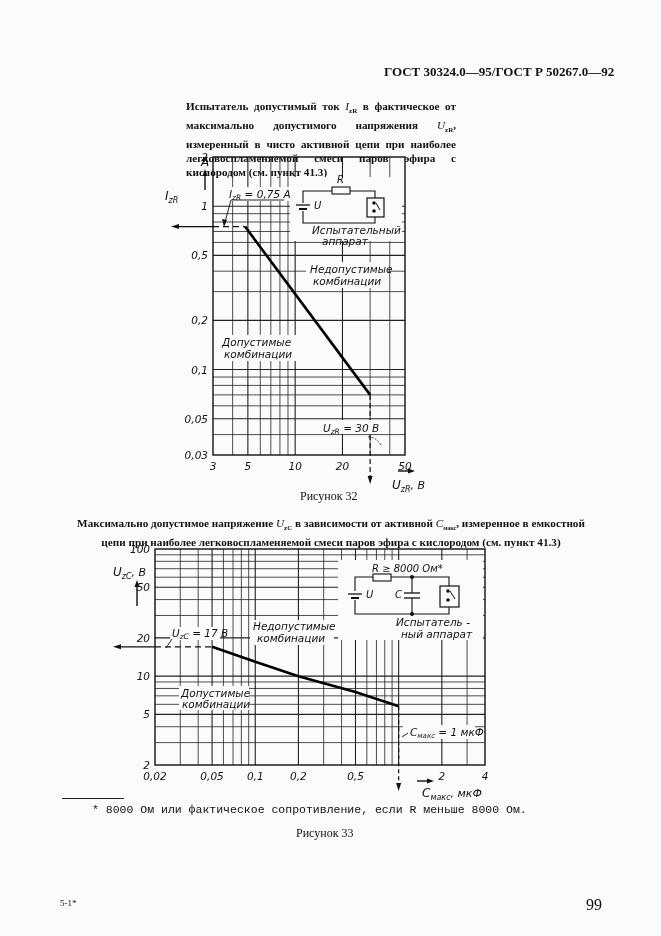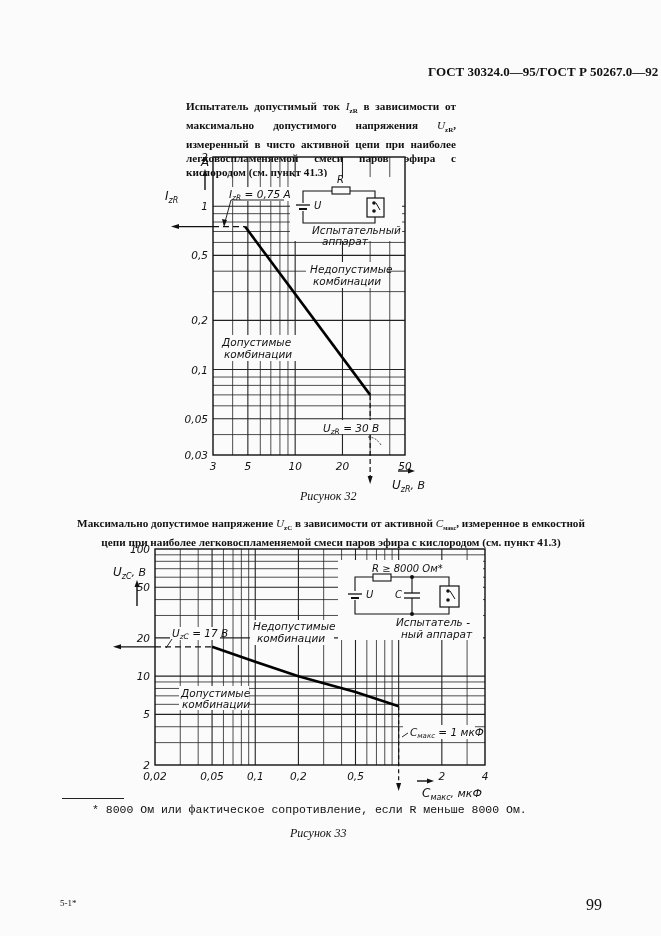--- a/index.html
+++ b/index.html
@@ -1,33 +1,33 @@
 <!DOCTYPE html>
 <html><head>
 <meta charset="utf-8">
 <style>
   html,body{margin:0;padding:0;background:#fbfbfb;}
   body{width:661px;height:936px;position:relative;overflow:hidden;font-family:"Liberation Serif",serif;color:#111;}
   .abs{position:absolute;}
-  .hdr{left:384px;top:64px;font-weight:bold;font-size:13px;white-space:nowrap;margin-left:44px;}
+  .hdr{left:384px;top:64px;font-weight:bold;font-size:13px;white-space:nowrap;}
   .cap1{left:186px;top:99px;width:270px;font-weight:bold;font-size:11.2px;line-height:14px;text-align:justify;}
   .cap1 i,.cap2 i{font-weight:normal;font-style:italic;}
-  .fig{font-size:12px;white-space:nowrap;font-style:italic;}
+  .fig{font-size:12px;white-space:nowrap;}
   .cap2{left:66px;top:516px;width:530px;font-weight:bold;font-size:11.2px;line-height:14px;text-align:center;}
   .foot{left:92px;top:803px;font-size:11.5px;white-space:nowrap;font-family:Liberation Mono, monospace;}
   .footline{left:62px;top:798px;width:62px;height:1px;background:#222;}
   .pg{font-size:11px;margin-top:43px;}
   svg text{font-family:"DejaVu Sans",sans-serif;font-style:italic;fill:#111;}
 </style>
 </head>
 <body>
 
 <div class="abs hdr">ГОСТ 30324.0—95/ГОСТ Р 50267.0—92</div>
 
-<div class="abs cap1"><span>Испытатель допустимый ток </span><i>I</i><sub style="font-size:7px">zR</sub><span> в зависимости от максимально допустимого напряжения </span><i>U</i><sub style="font-size:7px">zR</sub><span>, измеренный в чисто активной цепи при наиболее легковоспламеняемой смеси паров эфира с кислородом (см. пункт 41.3)</span></div>
+<div class="abs cap1"><span>Испытатель допустимый ток </span><i>I</i><sub style="font-size:7px">zR</sub><span> в фактическое от максимально допустимого напряжения </span><i>U</i><sub style="font-size:7px">zR</sub><span>, измеренный в чисто активной цепи при наиболее легковоспламеняемой смеси паров эфира с кислородом (см. пункт 41.3)</span></div>
 
 <svg class="abs" style="left:0;top:0" width="661" height="500">
   <g id="c1grid" stroke="#222" stroke-width="1" fill="none">
       <line x1="232.63273886094785" y1="157" x2="232.63273886094785" y2="455" stroke-width="0.8"></line>
       <line x1="247.86107420391818" y1="157" x2="247.86107420391818" y2="455" stroke-width="1.1"></line>
       <line x1="260.3035301510372" y1="157" x2="260.3035301510372" y2="455" stroke-width="0.8"></line>
       <line x1="270.823476759088" y1="157" x2="270.823476759088" y2="455" stroke-width="0.8"></line>
       <line x1="279.936269011985" y1="157" x2="279.936269011985" y2="455" stroke-width="0.8"></line>
       <line x1="287.9743214411265" y1="157" x2="287.9743214411265" y2="455" stroke-width="0.8"></line>
       <line x1="295.1646043549554" y1="157" x2="295.1646043549554" y2="455" stroke-width="1.1"></line>
@@ -230,15 +230,15 @@
     <line x1="450" y1="591" x2="455" y2="599" stroke="#111" stroke-width="1"></line>
     <text x="366" y="598" font-size="10">U</text>
     <text x="395" y="598" font-size="10">C</text>
     <text x="396" y="626" font-size="10.5">Испытатель -</text>
     <text x="401" y="638" font-size="10.5">ный аппарат</text>
   </g>
 </svg>
 
 <div class="abs footline"></div>
 <div class="abs foot">* 8000 Ом или фактическое сопротивление, если R меньше 8000 Ом.</div>
-<div class="abs fig" style="left:290px;top:826px">Рисунок 33</div>
+<div class="abs fig" style="left:296px;top:826px">Рисунок 33</div>
 <div class="abs pg" style="left:60px;top:855px;font-size:9px">5-1*</div>
 <div class="abs pg" style="left:586px;top:853px;font-size:16px">99</div>
 
 </body></html>

